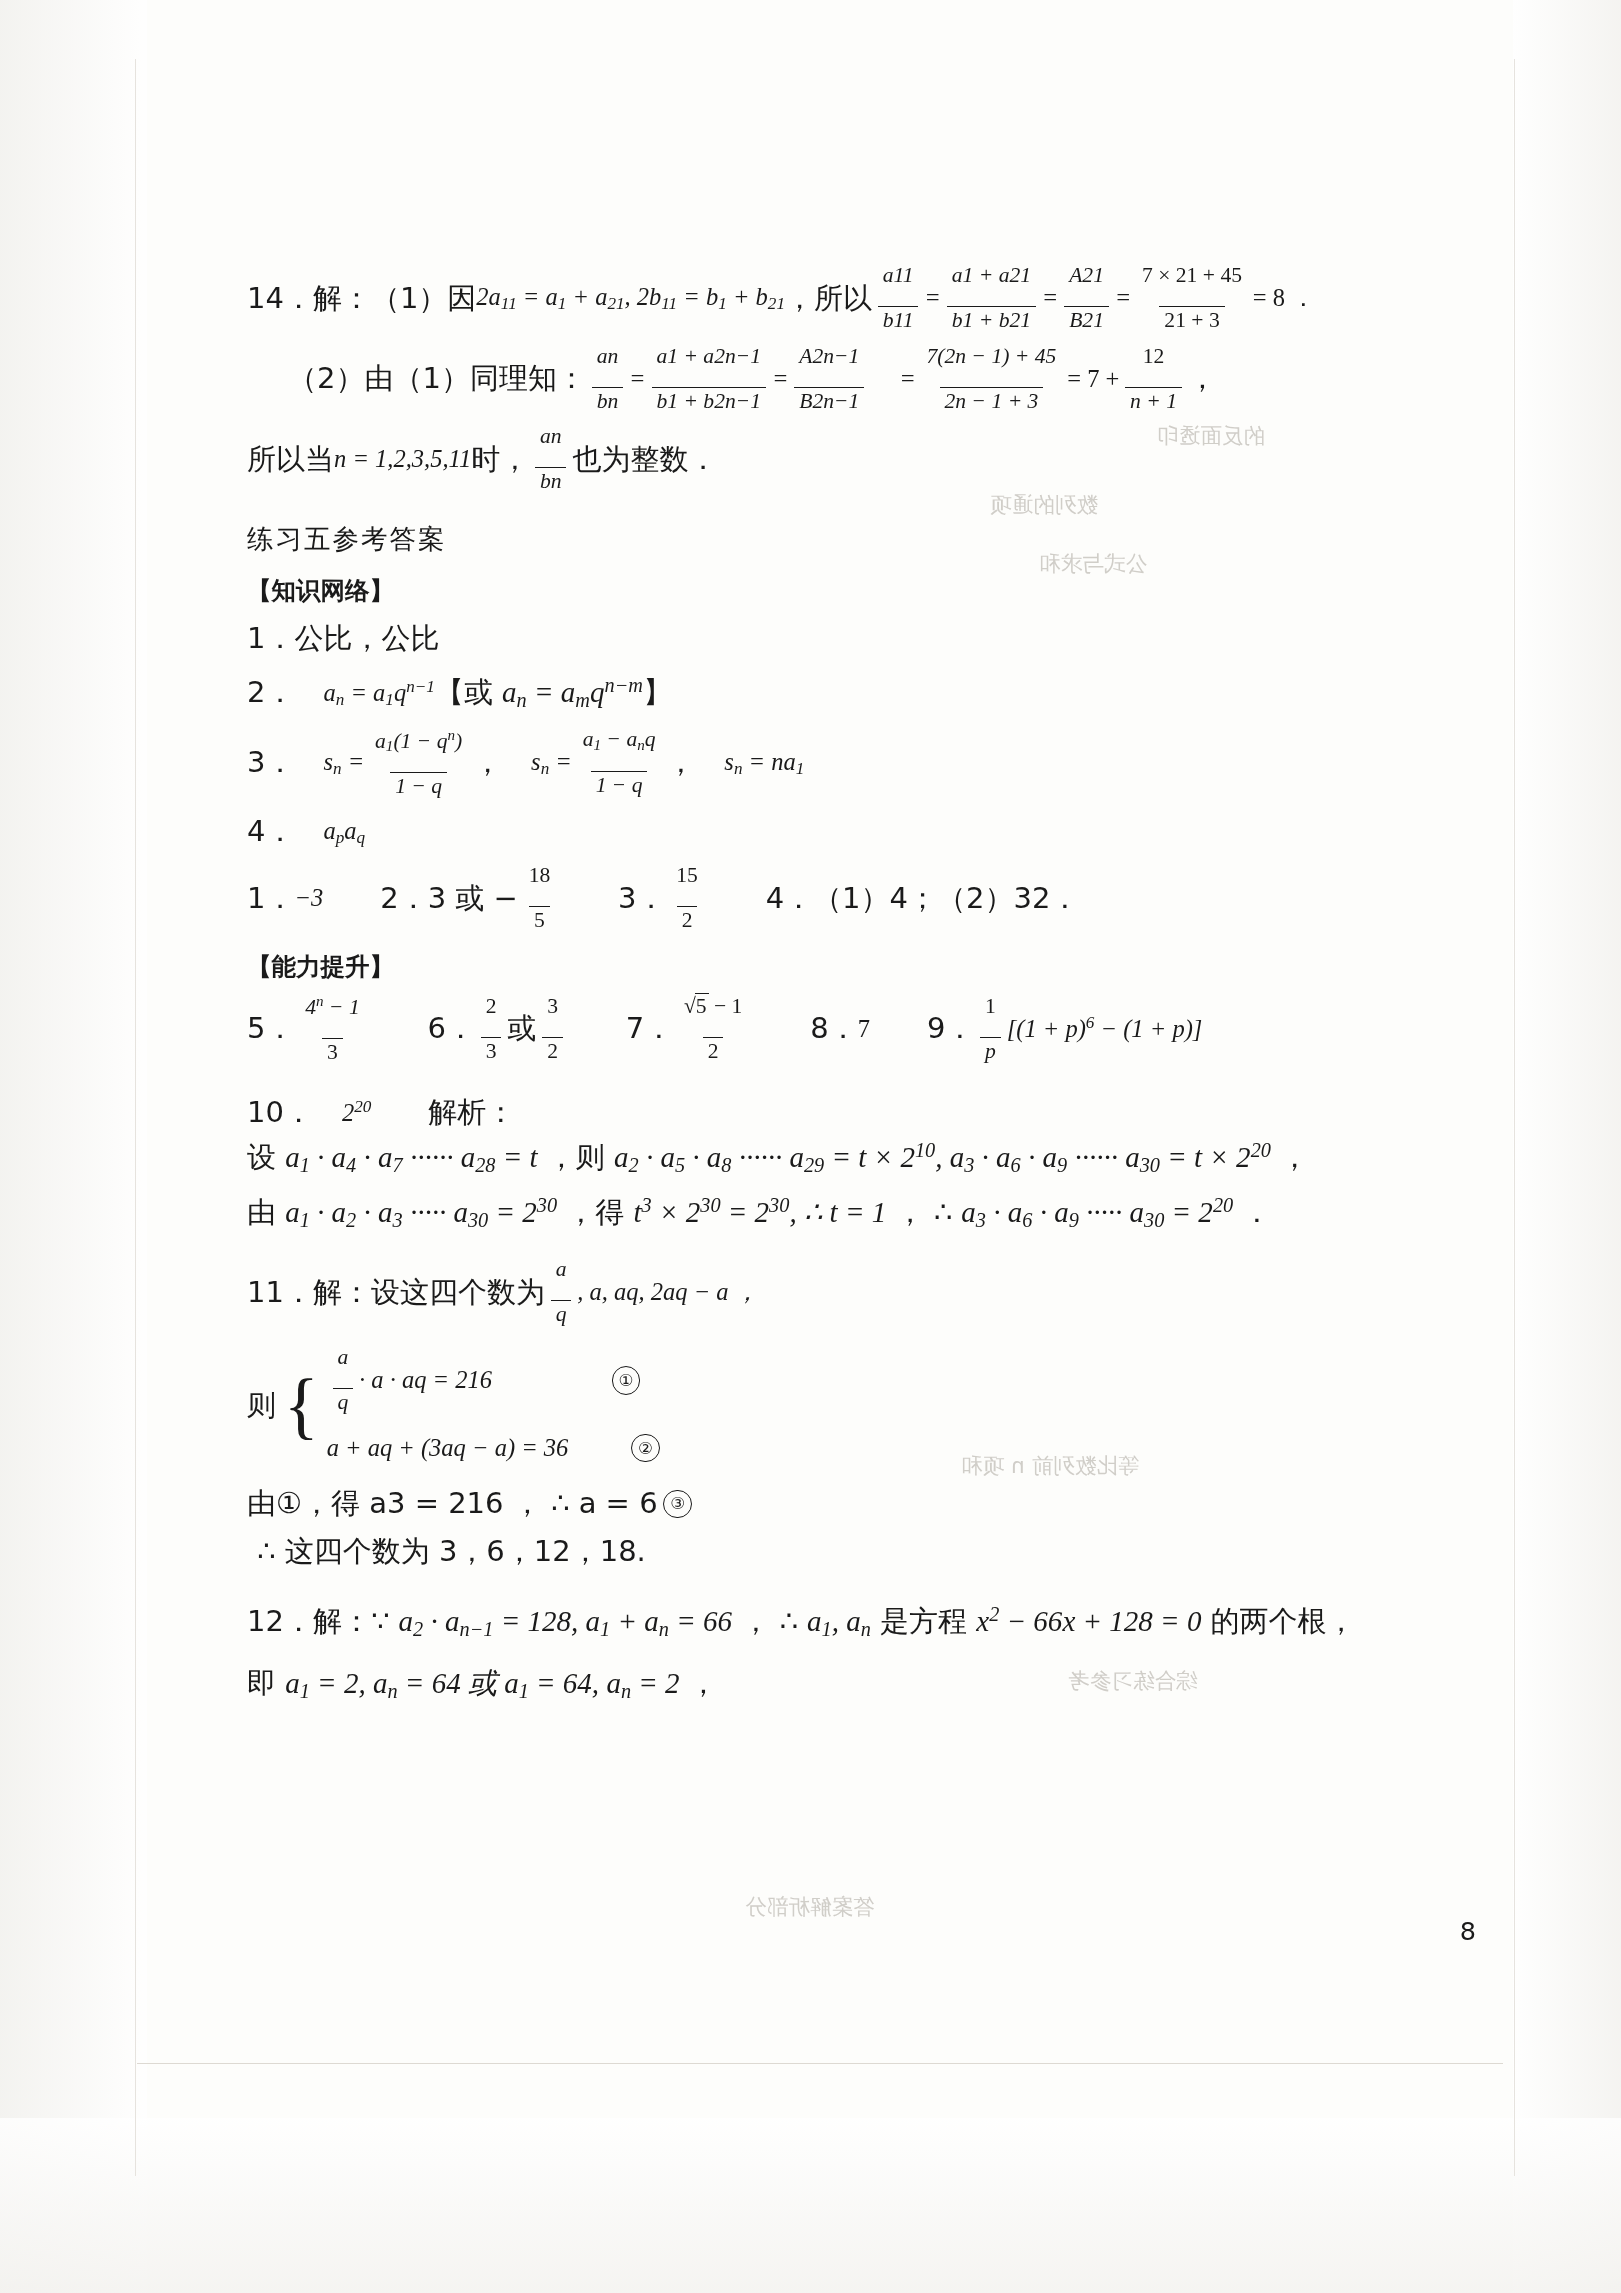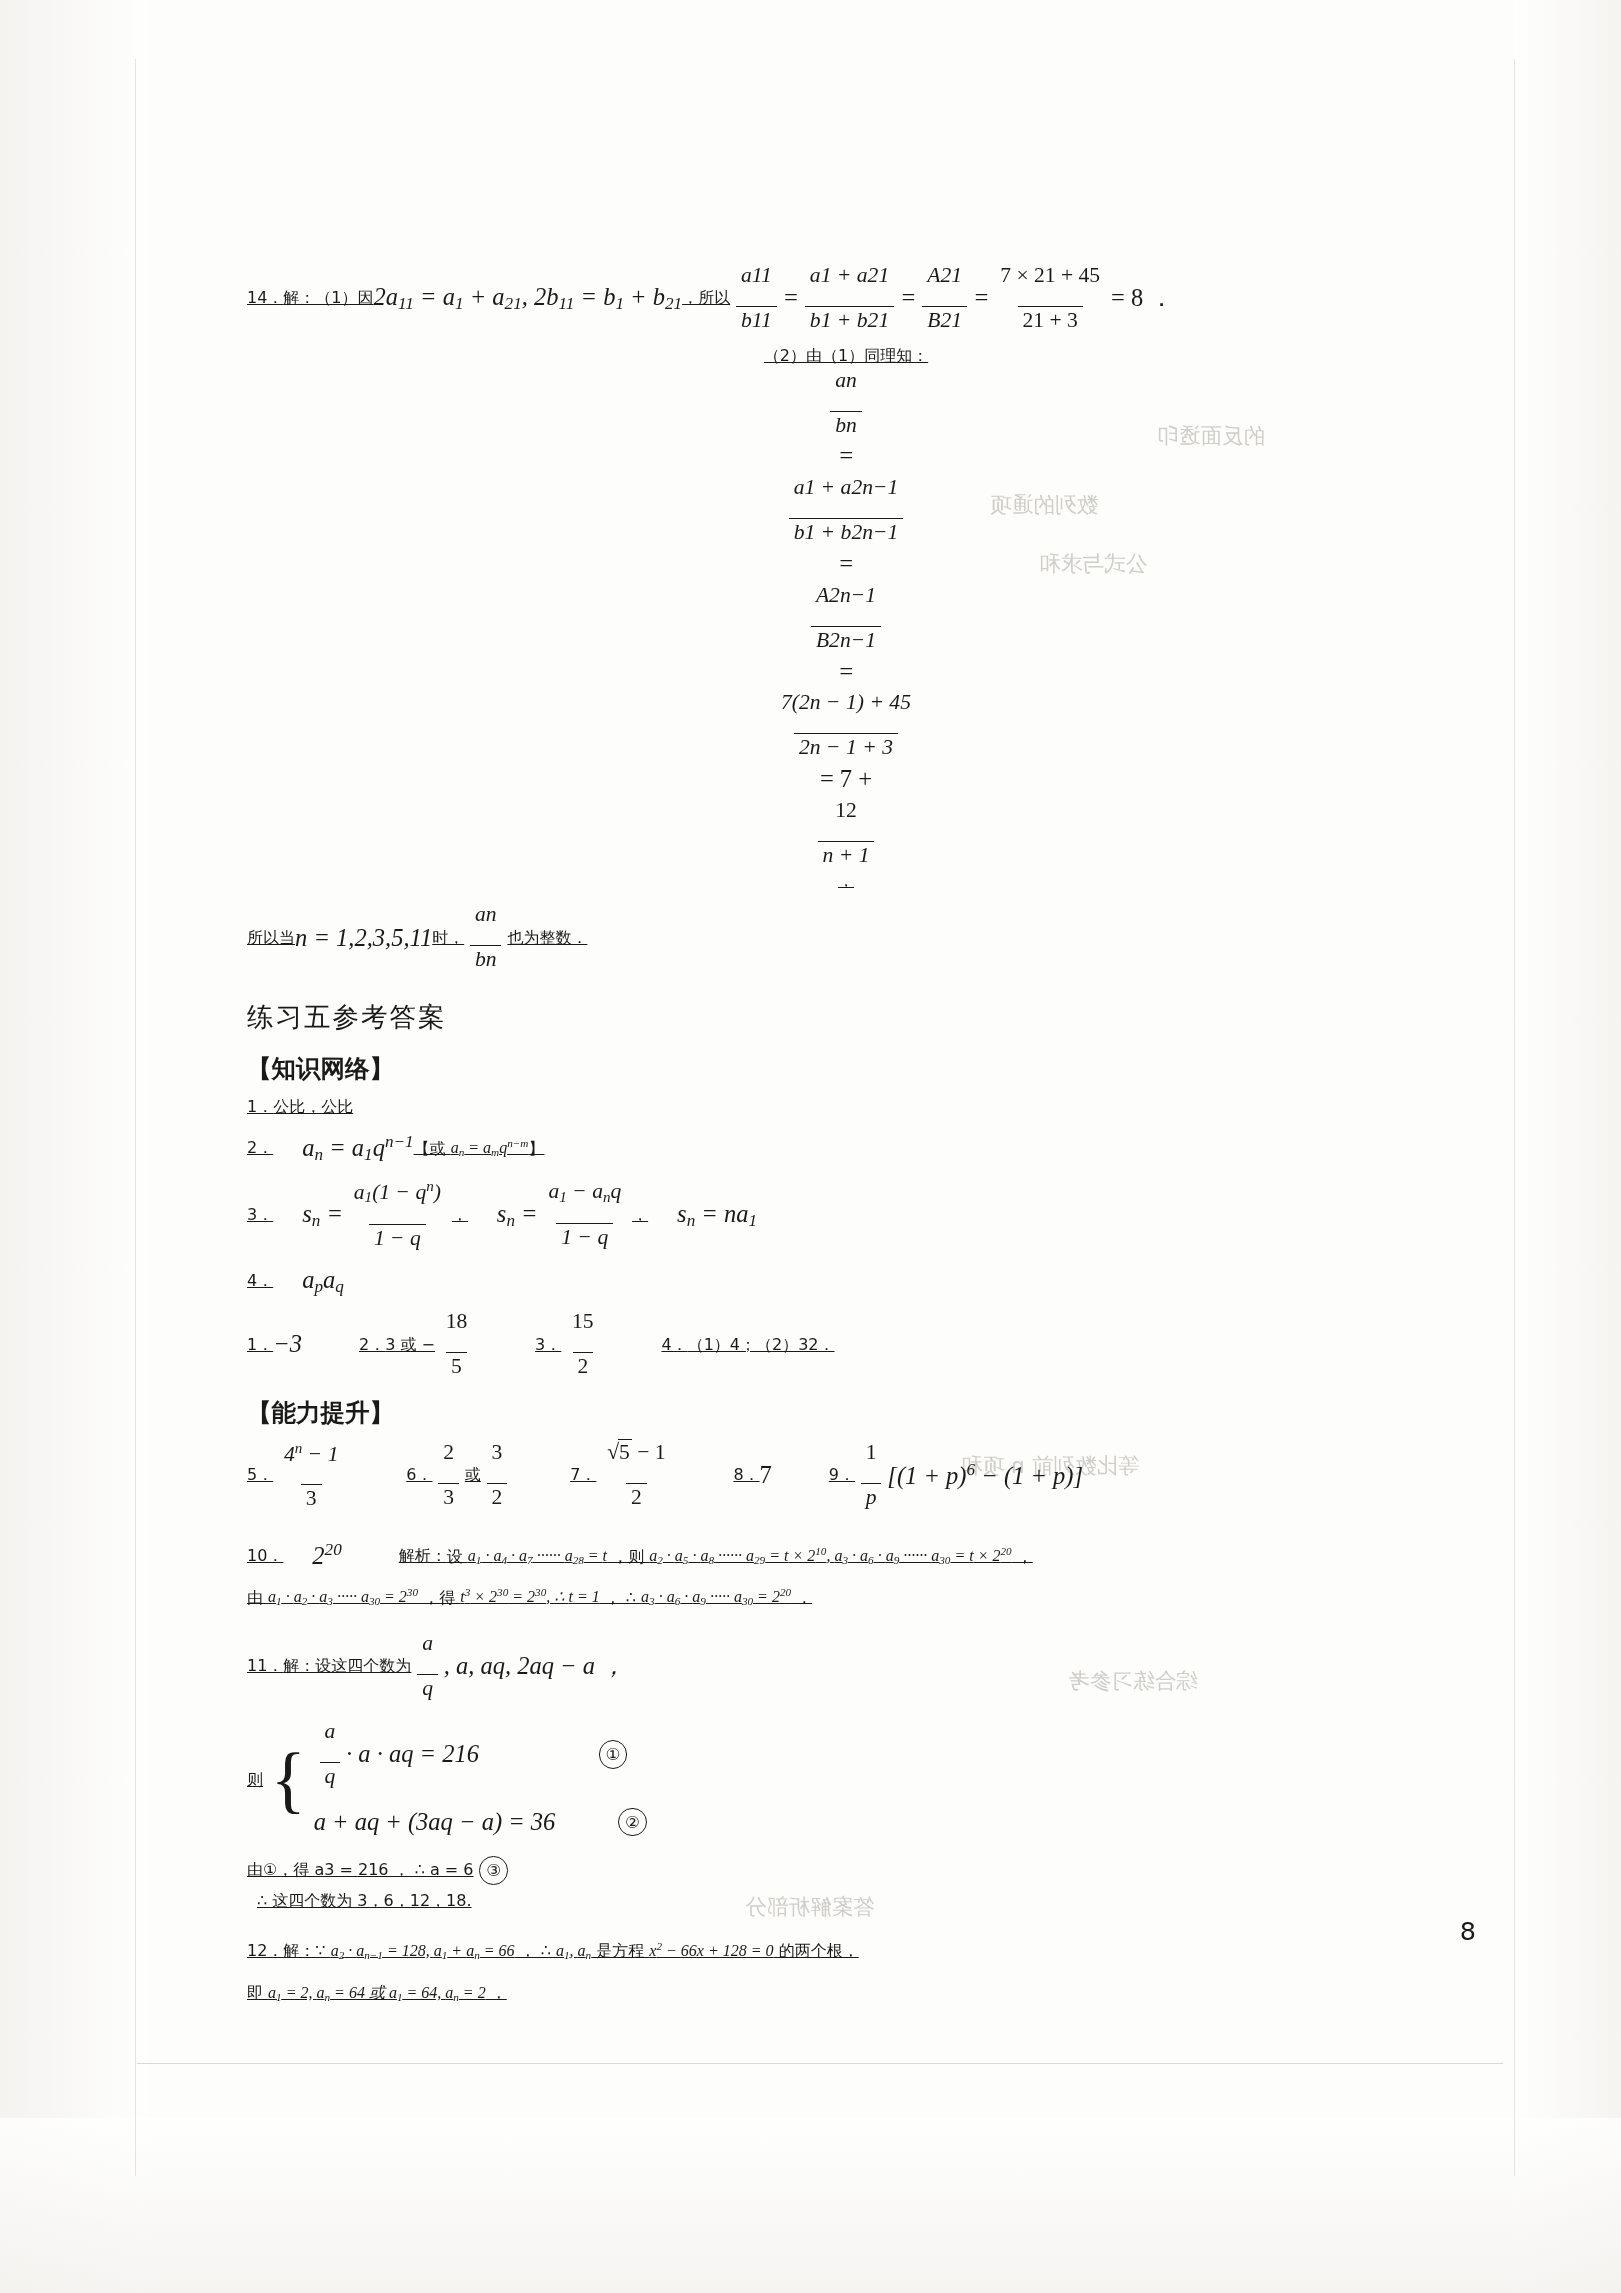--- a/index.html
+++ b/index.html
@@ -65,23 +65,23 @@
   
   .line {
     font-size: 24.5px;
     line-height: 1.5;
     margin: 0 0 9.8px 0;
     display: flex;
     align-items: center;
     flex-wrap: wrap;
     white-space: pre-wrap;
   }
-  .line.indent { padding-left: 41px; flex-direction: column; }
+  .line.indent { padding-left: 41px; }
   .it { font-style: italic; font-family: "Liberation Serif", serif; }
-  .cn { font-style: normal; font-family: "DejaVu Sans", sans-serif; font-size: 16px; text-decoration: underline; }
+  .cn { font-style: normal; font-family: "DejaVu Sans", sans-serif; font-size: 29px; }
   sub { font-size: .7em; vertical-align: -0.25em; font-style: italic; }
   sup { font-size: .7em; vertical-align: 0.5em; }
 
   .frac {
     display: inline-flex;
     flex-direction: column;
     align-items: center;
     vertical-align: middle;
     margin: 0 5.9px;
     font-size: 21.6px;

